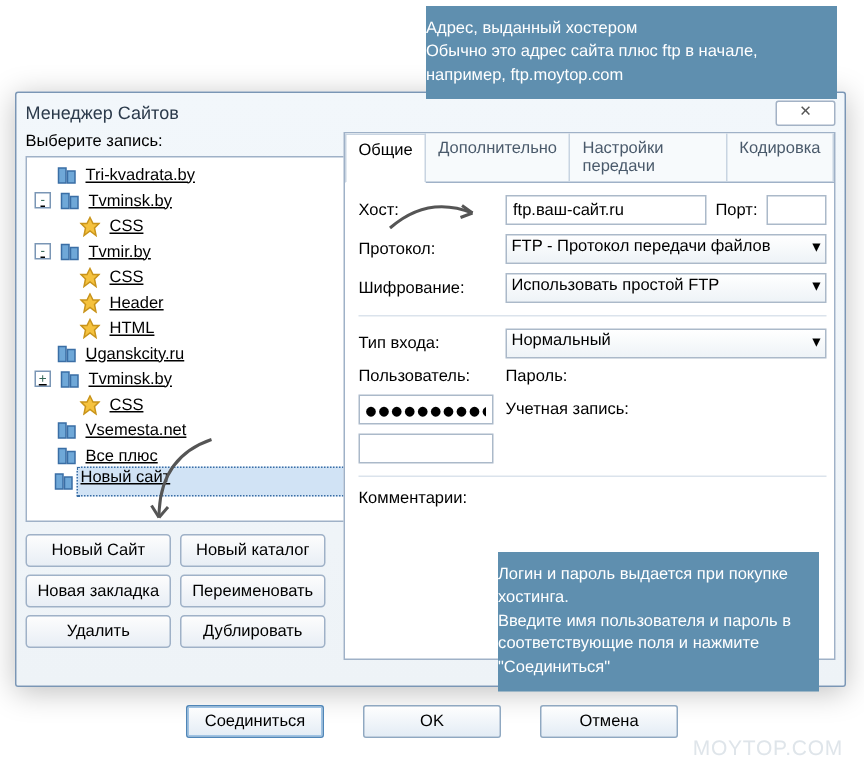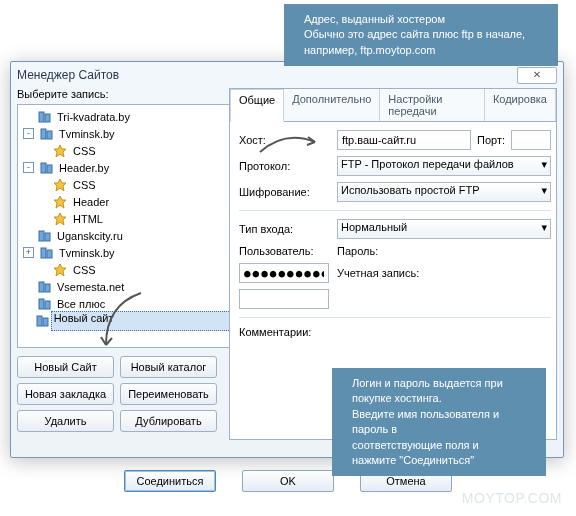--- a/index.html
+++ b/index.html
@@ -10,21 +10,21 @@
     background: #fff;
     width: 576px;
     height: 516px;
     position: relative;
     overflow: hidden;
   }
   .callout {
     position: absolute;
     background: #5f8faf;
     color: #fff;
-    padding: 8px 20px;
+    padding: 8px 0;
     font-size: 11px;
     line-height: 1.4;
     z-index: 100;
   }
   .callout-top {
     top: 4px; left: 284px; right: 18px;
     border-radius: 0;
   }
   .callout-bottom {
     left: 332px; right: 30px; top: 368px;
@@ -43,21 +43,21 @@
   .titlebar .title { flex:1; font-size:12px; color:#2b3a4b;}
   .close {
     width:40px; height:17px; border:1px solid #a3b2c5;
     background:#fff; border-radius:2px; text-align:center;
     line-height:13px; font-size:10px; color:#555; cursor:default;
   }
   .body { position:absolute; top:26px; left:6px; right:6px; bottom:8px; }
   .label-select { font-size:11px; margin-bottom:4px; display:block; }
   .tree-box {
     position:absolute; left:0; top:16px; width:240px; height:244px;
-    border:1px solid #9fb1c7; background:#fff; overflow:hidden;
+    border:1px solid #9fb1c7; background:#fff; overflow:hidden;text-decoration:underline;
   }
   .tree { padding:3px 3px; }
   .tree-row { display:flex; align-items:center; height:17px; gap:2px; white-space:nowrap; }
   .indent0 { padding-left:2px; }
   .indent1 { padding-left:18px; }
   .exp { width:11px; height:11px; border:1px solid #7a96b5; background:#fff; font-size:9px; line-height:9px; text-align:center; color:#365; margin-right:2px;}
   .noexp { width:11px; display:inline-block; }
   .ficon { width:16px; height:14px; display:inline-flex; align-items:center; justify-content:center; }
   .site-i svg, .star-i svg, .fold-i svg { display:block; }
   .tree-label { padding:1px 3px; }
@@ -145,21 +145,21 @@
             <span class="tree-label">CSS</span>
           </div>
           <div class="tree-row indent0">
             <span class="exp">-</span>
             <span class="ficon site-i">
               <svg width="14" height="14">
                 <rect x="2" y="2" width="5" height="10" fill="#6fa8d8" stroke="#3a6ea5"></rect>
                 <rect x="8" y="4" width="5" height="8" fill="#6fa8d8" stroke="#3a6ea5"></rect>
               </svg>
             </span>
-            <span class="tree-label">Header.by</span>
+            <span class="tree-label">Tvmir.by</span>
           </div>
           <div class="tree-row indent1">
             <span class="noexp"></span>
             <span class="ficon star-i">
               <svg width="14" height="14">
                 <polygon points="7,1 9,5 13,5 10,8 11,13 7,10 3,13 4,8 1,5 5,5" fill="#f5c23e" stroke="#c9941b"></polygon>
               </svg>
             </span>
             <span class="tree-label">CSS</span>
           </div>

